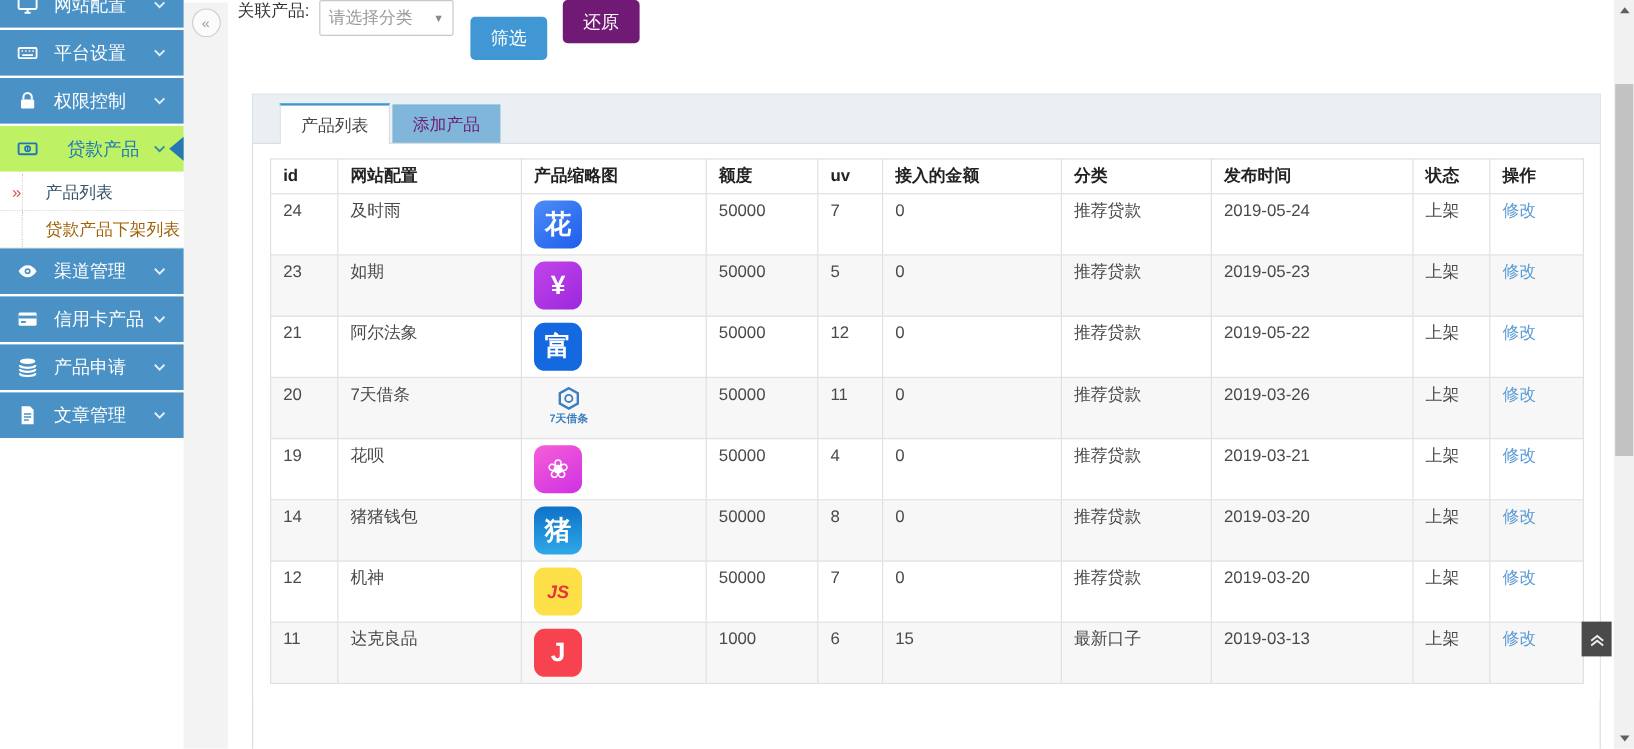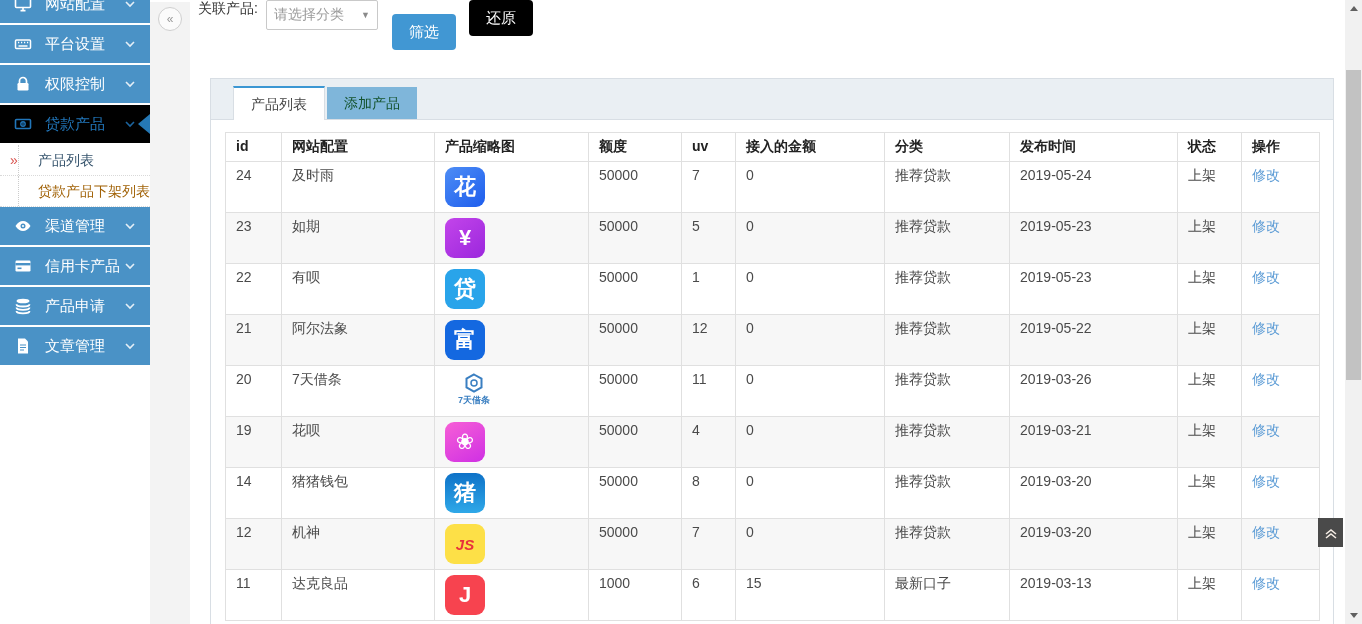--- a/index.html
+++ b/index.html
@@ -9,21 +9,21 @@
     -webkit-font-smoothing:antialiased;
   }
   
   .sidebar{position:absolute;left:0;top:0;width:190px;height:624px;background:#ffffff;display:flex;flex-direction:row;}
   .menu-item{
     height:38px;margin-bottom:2px;background:#4a92c6;color:#ffffff;
     display:flex;align-items:center;padding:0 14px;position:relative;
     font-size:15px;cursor:pointer;flex:0 0 auto;
   }
   .menu-item:first-child{margin-top:-15px;}
-  .menu-item.active{background:#000000;color:#2176ba;}
+  .menu-item.active{background:#bef264;color:#2176ba;gap:11px;}
   .mi-icon{display:flex;align-items:center;margin-right:13px;}
   .mi-label{flex:0 0 auto;}
   .mi-chevron{margin-left:auto;display:flex;align-items:center;opacity:.85;}
   .mi-arrow{
     position:absolute;right:0;top:50%;margin-top:-10px;width:0;height:0;
     border-top:10px solid transparent;border-bottom:10px solid transparent;border-right:12px solid #2578b5;
   }
   .submenu{background:#ffffff;flex:0 0 auto;}
   .submenu-item{
     height:30px;line-height:30px;padding-left:38px;font-size:14px;color:#a16207;
@@ -46,30 +46,30 @@
   .select-box{
     width:96px;height:28px;border:1px solid #c9c9c9;background:#fff;border-radius:2px;
     display:flex;align-items:center;padding:0 7px;font-size:14px;color:#9b9b9b;cursor:pointer;
   }
   .select-caret{margin-left:auto;font-size:9px;color:#8a8a8a;}
   .btn{
     height:36px;border:none;border-radius:4px;color:#fff;font-size:15px;
     font-family:inherit;cursor:pointer;display:flex;align-items:center;padding:0 17px;
   }
   .btn-filter{background:#4197d3;margin-left:14px;margin-top:14px;}
-  .btn-reset{background:#000000;margin-left:13px;}
+  .btn-reset{background:#701a75;margin-left:13px;}
   
   .panel{position:absolute;left:210px;top:78px;width:1124px;height:700px;border:1px solid #d8dee4;background:#fff;box-sizing:border-box;}
   .tabstrip{background:#eaeff3;height:40px;display:flex;align-items:flex-end;padding-left:22px;border-bottom:1px solid #d8dee4;}
   .tab{height:32px;line-height:32px;padding:0 17px;font-size:14px;cursor:pointer;margin-right:2px;box-sizing:border-box;}
   .tab.active{
     background:#fff;color:#444;border:1px solid #d8dee4;border-bottom:none;
     border-top:2px solid #3c97d3;margin-bottom:-1px;position:relative;z-index:2;height:34px;
   }
-  .tab.inactive{background:#7fb6da;color:#14532d;}
+  .tab.inactive{background:#7fb6da;color:#701a75;}
   .panel-body{padding:12px 14px;background:#fff;}
   
   table.data-table{width:100%;border-collapse:collapse;font-size:14px;color:#4a4a4a;table-layout:fixed;}
   .data-table th,.data-table td{border:1px solid #e0e0e0;text-align:left;padding:5px 10px;vertical-align:top;}
   .data-table th{color:#222;font-weight:bold;height:16px;white-space:nowrap;overflow:hidden;}
   .data-table td{height:40px;}
   .data-table tbody tr:nth-child(even){background:#f7f7f7;}
   .cell-top{padding-top:8px;}
   .thumb{
     width:40px;height:40px;border-radius:9px;display:flex;align-items:center;justify-content:center;
@@ -292,34 +292,20 @@
             </td>
             <td class="cell-top">50000</td>
             <td class="cell-top">5</td>
             <td class="cell-top">0</td>
             <td class="cell-top">推荐贷款</td>
             <td class="cell-top">2019-05-23</td>
             <td class="cell-top">上架</td>
             <td class="cell-top"><a class="link">修改</a></td>
           </tr>
           <tr>
-            <td class="cell-top">22</td>
-            <td class="cell-top">有呗</td>
-            <td class="">
-              <span class="thumb" style="background: rgb(41, 164, 234); color: rgb(255, 255, 255);">贷</span>
-            </td>
-            <td class="cell-top">50000</td>
-            <td class="cell-top">1</td>
-            <td class="cell-top">0</td>
-            <td class="cell-top">推荐贷款</td>
-            <td class="cell-top">2019-05-23</td>
-            <td class="cell-top">上架</td>
-            <td class="cell-top"><a class="link">修改</a></td>
-          </tr>
-          <tr>
             <td class="cell-top">21</td>
             <td class="cell-top">阿尔法象</td>
             <td class="">
               <span class="thumb" style="background: rgb(20, 104, 224); color: rgb(255, 255, 255);">富</span>
             </td>
             <td class="cell-top">50000</td>
             <td class="cell-top">12</td>
             <td class="cell-top">0</td>
             <td class="cell-top">推荐贷款</td>
             <td class="cell-top">2019-05-22</td>

